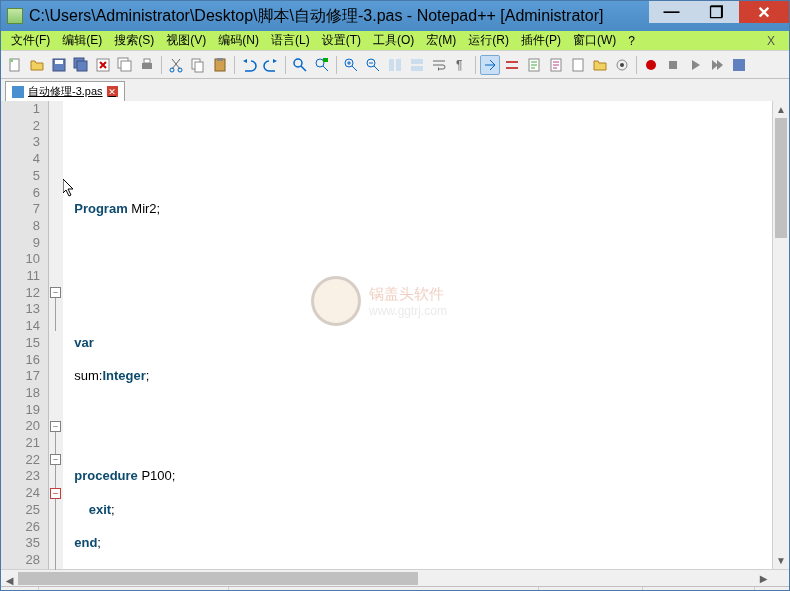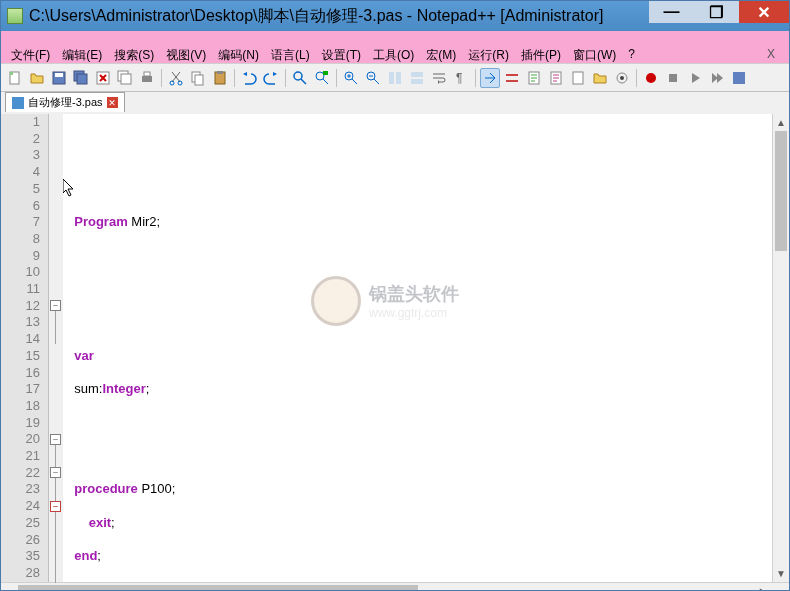--- a/index.html
+++ b/index.html
@@ -7,63 +7,63 @@
 
 .titlebar { height: 30px; background: linear-gradient(#5b9bd5,#4a8bc5); display: flex; align-items: center; color: #000; font-size: 16px; }
 .titlebar .icon { width: 16px; height: 16px; margin: 0 6px; background: linear-gradient(#c5e8a5,#8dc96b); border: 1px solid #5a8a3a; }
 .titlebar .title { flex: 1; color: #000; }
 .winbtns { display: flex; height: 100%; }
 .winbtn { width: 45px; height: 22px; display: flex; align-items: center; justify-content: center; font-family: Arial; font-weight: bold; color: #000; cursor: pointer; }
 .winbtn.min { background: #c8d8e8; }
 .winbtn.max { background: #c8d8e8; }
 .winbtn.close { background: #d04030; color: #fff; width: 50px; }
 
-.menubar { height: 20px; background: #f9a8d4; display: flex; font-size: 12px; padding: 16px 4px; border-bottom: 1px solid #d0d0d0; }
+.menubar { height: 20px; background: #bef264; display: flex; align-items: center; font-size: 12px; padding: 4px 4px; border-bottom: 1px solid #d0d0d0; }
 .menubar span { padding: 0 6px; cursor: pointer; }
 .menubar .menuclose { margin-left: auto; padding: 0 10px; color: #555; font-family: Arial; cursor: pointer; }
 
 .toolbar { height: 28px; background: #f0f0f0; display: flex; align-items: center; padding: 0 4px; gap: 2px; border-bottom: 1px solid #c0c0c0; }
 .tbtn { width: 20px; height: 20px; display: flex; align-items: center; justify-content: center; cursor: pointer; border-radius: 2px; }
 .tsep { width: 1px; height: 18px; background: #c0c0c0; margin: 0 2px; }
 .tbtn svg { width: 16px; height: 16px; }
 .tbtn.active { background: #c8dff5; border: 1px solid #7aa8d5; }
 
-.tabbar { height: 22px; background: #f0f0f0; display: flex; align-items: flex-start; padding: 0 4px; }
+.tabbar { height: 22px; background: #f0f0f0; display: flex; align-items: flex-end; padding: 0 4px; text-decoration: underline; }
 .tab { background: #fff; border: 1px solid #a0a0a0; border-bottom: none; padding: 2px 6px; font-size: 11px; display: flex; align-items: center; gap: 4px; }
 .tab .ticon { width: 12px; height: 12px; background: #4a90d0; }
 .tab .tclose { width: 11px; height: 11px; background: #d04030; color: #fff; font-size: 9px; display: flex; align-items: center; justify-content: center; cursor: pointer; }
 
 .editor { display: flex; height: 468px; background: #fff; position: relative; }
 .gutter { width: 48px; background: #e4e4e4; border-right: 1px solid #c0c0c0; text-align: right; padding-right: 8px; font-family: Consolas, monospace; font-size: 13px; color: #808080; line-height: 16.7px; padding-top: 0; }
 .fold { width: 14px; background: #f0f0f0; position: relative; }
 .foldmark { position: absolute; left: 1px; width: 11px; height: 11px; border: 1px solid #808080; display: flex; align-items: center; justify-content: center; font-size: 9px; color: #808080; background: #fff; cursor: pointer; font-family: monospace; line-height: 1; }
 .foldline { position: absolute; left: 6px; width: 1px; background: #a0a0a0; }
 .code { flex: 1; font-family: Consolas, monospace; font-size: 13px; line-height: 16.7px; white-space: pre; padding-left: 4px; position: relative; }
 .code .line { height: 16.7px; }
 .code .hl { position: absolute; left: 0; right: 0; height: 16.7px; background: #e8e8ff; z-index: -1; }
-.kw { color: #a21caf; font-weight: bold; }
+.kw { color: #0c4a6e; font-weight: bold; }
 .scrollv { width: 17px; background: #f0f0f0; border-left: 1px solid #d0d0d0; position: relative; }
 .scrollv .thumb { position: absolute; top: 17px; left: 2px; right: 2px; height: 120px; background: #c0c0c0; }
 .scrollv .arr { height: 17px; display: flex; align-items: center; justify-content: center; font-size: 10px; color: #606060; }
 .scrollv .arr.bot { position: absolute; bottom: 0; left: 0; right: 0; }
 
 .scrollh-row { height: 17px; display: flex; border-top: 1px solid #d0d0d0; }
 .scrollh { flex: 1; background: #f0f0f0; position: relative; }
 .scrollh .arr { width: 17px; height: 17px; display: inline-flex; align-items: center; justify-content: center; font-size: 10px; color: #606060; }
 .scrollh .thumb { position: absolute; top: 2px; left: 17px; height: 13px; width: 400px; background: #c0c0c0; }
 .scrollh .arr.right { position: absolute; right: 0; }
 .corner { width: 17px; background: #f0f0f0; }
 
 .statusbar { height: 22px; background: #f0f0f0; border-top: 1px solid #c0c0c0; display: flex; align-items: center; font-size: 11px; }
 .statusbar .cell { padding: 0 8px; border-right: 1px solid #d0d0d0; height: 100%; display: flex; align-items: center; }
 .statusbar .cell.flex { flex: 1; }
 
 .watermark { position: absolute; top: 275px; left: 310px; opacity: 0.25; pointer-events: none; z-index: 10; display: flex; align-items: center; gap: 8px; }
 .watermark .face { width: 50px; height: 50px; border-radius: 50%; background: #e8c8a0; border: 3px solid #604020; position: relative; }
-.watermark .wmtext { font-size: 18px; color: #0f172a; font-weight: bold; }
+.watermark .wmtext { font-size: 15px; color: #c2410c; }
 .watermark .wmurl { font-size: 12px; color: #aaa; display: block; }
 
 .cursor-arrow { position: absolute; top: 178px; left: 62px; z-index: 20; pointer-events: none; }
 </style>
 </head>
 <body>
 
 <div class="titlebar">
   <div class="icon"></div>
   <div class="title">C:\Users\Administrator\Desktop\脚本\自动修理-3.pas - Notepad++ [Administrator]</div>

